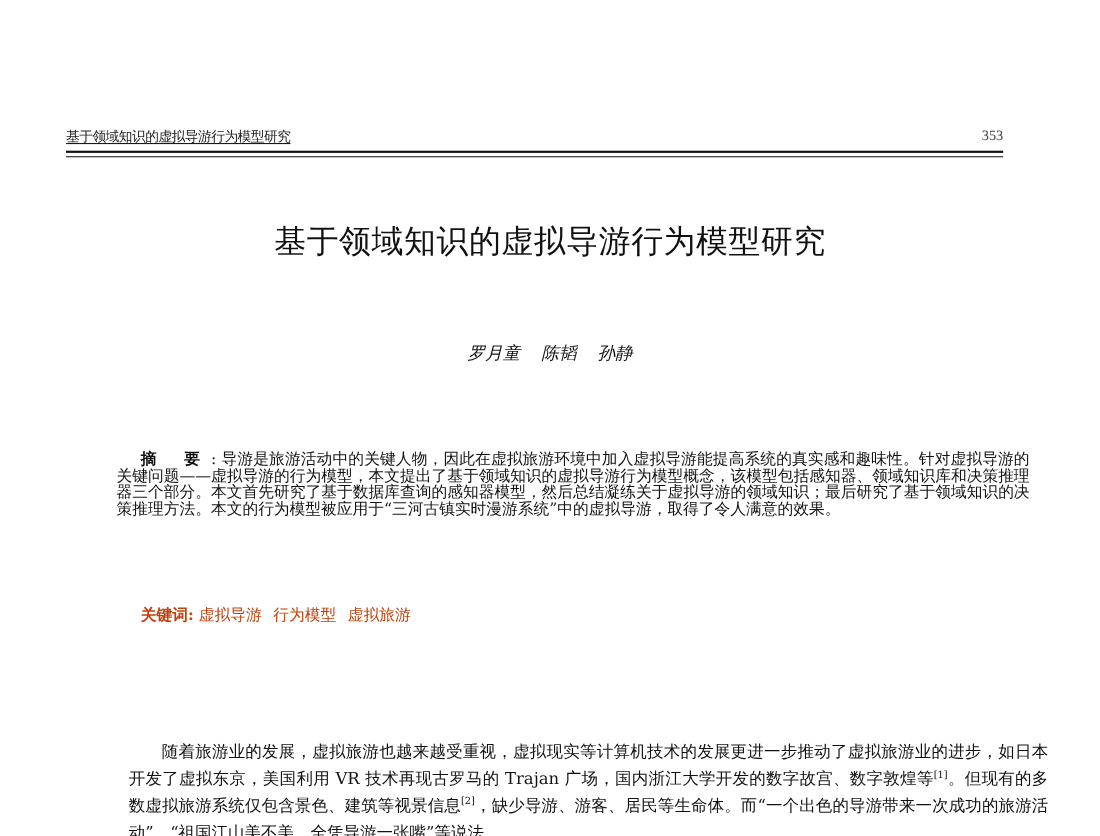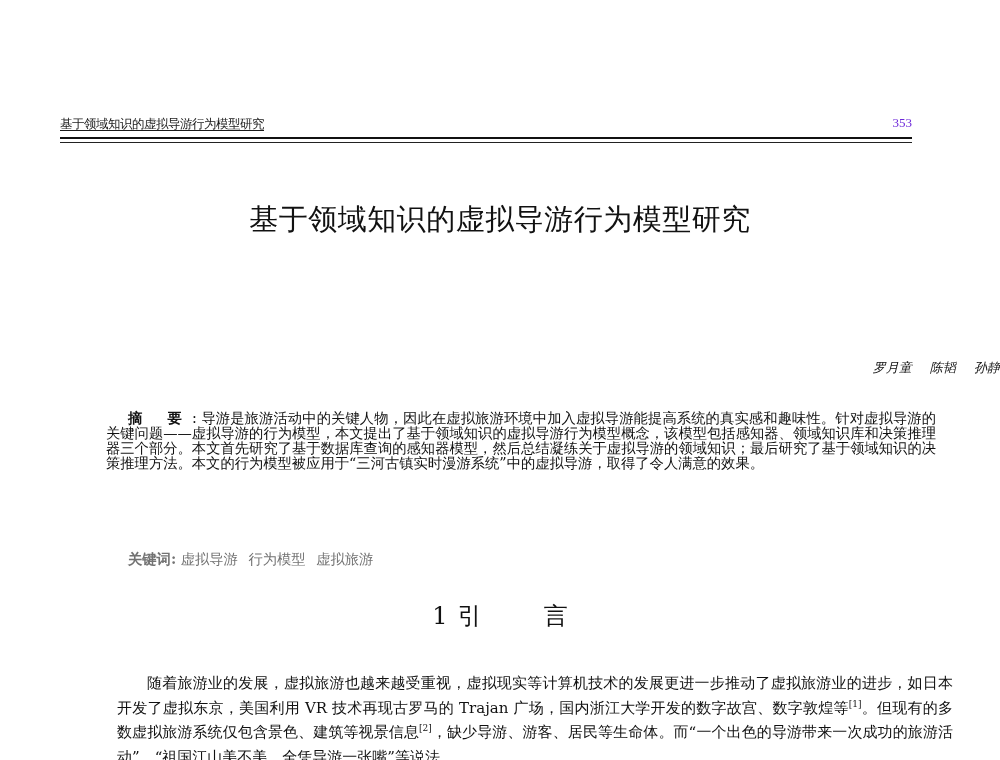--- a/index.html
+++ b/index.html
@@ -38,21 +38,21 @@
       font-family: "DejaVu Serif", serif;
       text-decoration: underline;
       text-underline-offset: 2px;
     }
     .page-number {
       position: absolute;
       right: 0;
       top: 1px;
       font-size: 13px;
       font-family: "Liberation Serif", serif;
-      color: #6d28d9;
+      color: #404040;
     }
     .rule-thick {
       position: absolute;
       left: 60px;
       top: 137px;
       width: 852px;
       height: 2px;
       background: #111;
     }
     .rule-thin {
@@ -74,26 +74,25 @@
       font-size: 29px;
       font-weight: normal;
       letter-spacing: 0.5px;
       color: #111;
     }
     .authors {
       position: absolute;
       left: 0;
       top: 311px;
       width: 1000px;
-      text-align: right;
-      font-size: 13px;
+      text-align: center;
+      font-size: 16px;
       font-style: italic;
       color: #111;
       word-spacing: 14px;
-      margin-top: 48px;
     }
     .affiliation {
       position: absolute;
       left: 0;
       top: 354px;
       width: 1000px;
       text-align: center;
       font-size: 14.5px;
       color: #111;
     }
@@ -112,21 +111,21 @@
     }
     .abstract .label {
       font-weight: bold;
       letter-spacing: 10px;
     }
     .keywords {
       position: absolute;
       left: 128px;
       top: 550px;
       font-size: 14.3px;
-      color: #737373;
+      color: #c2410c;
     }
     .keywords .label {
       font-weight: bold;
     }
     .kw {
       margin-right: 6px;
     }
     
     .section-heading {
       position: absolute;
@@ -176,19 +175,16 @@
 
   <div class="abstract"><span class="label">摘 要</span><span>:</span> <span>导游是旅游活动中的关键人物，因此在虚拟旅游环境中加入虚拟导游能提高系统的真实感和趣味性。针对虚拟导游的关键问题——虚拟导游的行为模型，本文提出了基于领域知识的虚拟导游行为模型概念，该模型包括感知器、领域知识库和决策推理器三个部分。本文首先研究了基于数据库查询的感知器模型，然后总结凝练关于虚拟导游的领域知识；最后研究了基于领域知识的决策推理方法。本文的行为模型被应用于“三河古镇实时漫游系统”中的虚拟导游，取得了令人满意的效果。</span></div>
 
   <div class="keywords">
     <span class="label">关键词:</span>
     <span class="kw">虚拟导游</span>
     <span class="kw">行为模型</span>
     <span class="kw">虚拟旅游</span>
   </div>
 
-  <h2 class="section-heading" style="margin:0;font-weight:normal">
-    <span class="num">1</span><span class="w1">引</span><span>言</span>
-  </h2>
 
   <p class="body-text" style="margin:11px"><span>随着旅游业的发展，虚拟旅游也越来越受重视，虚拟现实等计算机技术的发展更进一步推动了虚拟旅游业的进步，如日本开发了虚拟东京，美国利用 VR 技术再现古罗马的 Trajan 广场，国内浙江大学开发的数字故宫、数字敦煌等</span><sup>[1]</sup><span>。但现有的多数虚拟旅游系统仅包含景色、建筑等视景信息</span><sup>[2]</sup><span>，缺少导游、游客、居民等生命体。而“一个出色的导游带来一次成功的旅游活动”、“祖国江山美不美，全凭导游一张嘴”等说法</span></p>
 
 </div>
 
 </body></html>

